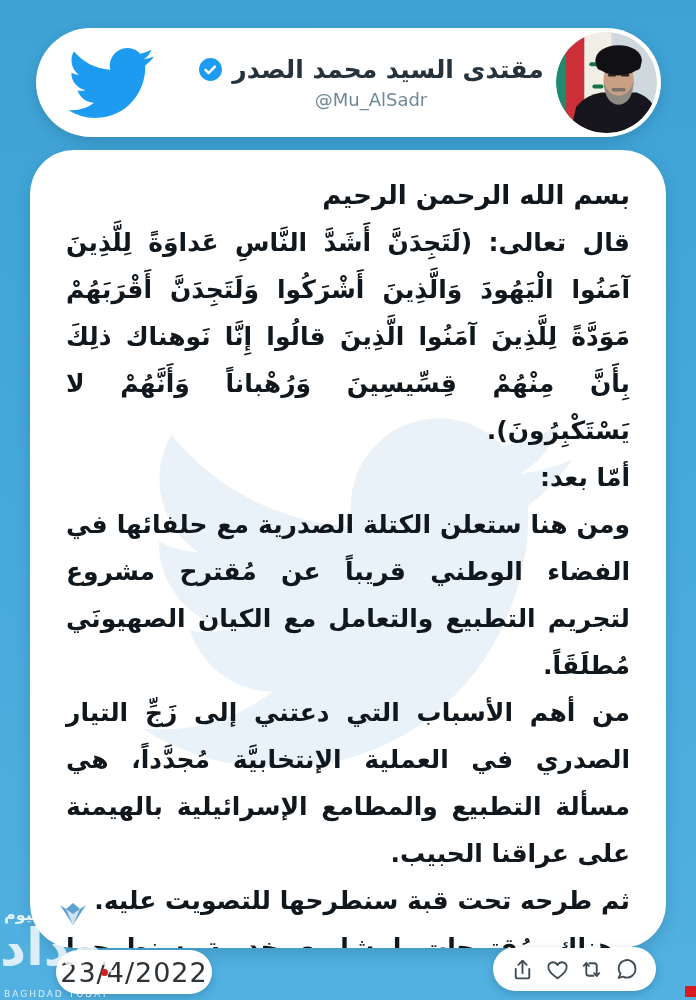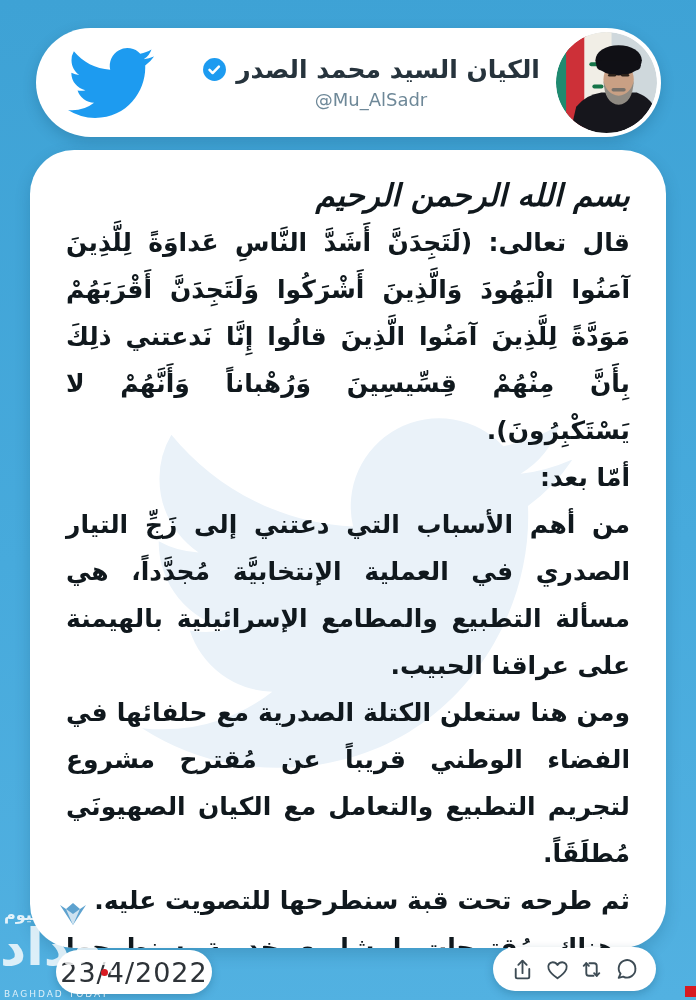--- a/index.html
+++ b/index.html
@@ -25,21 +25,21 @@
   .avatar svg{width:101px;height:101px;display:block;}
 
   
   .tweet-card{position:absolute;left:30px;top:150px;width:636px;height:798px;background:var(--card);
          border-radius:44px;box-shadow:0 6px 16px rgba(8,58,88,.20);overflow:hidden;}
   .watermark-bird{position:absolute;left:92px;top:228px;width:470px;height:430px;z-index:1;}
   .watermark-bird svg{width:100%;height:100%;}
   .tweet-text{position:relative;z-index:2;height:100%;padding:22px 36px 18px;direction:rtl;
          font-weight:bold;color:var(--text);font-size:25px;line-height:47px;}
   .tweet-text p{margin:0;text-align:justify;}
-  .basmala{text-align:center;font-size:31px;font-style:italic;}
+  .basmala{text-align:center;font-size:26px;}
 
   
   .date-pill{position:absolute;left:56px;top:950px;width:156px;height:44px;background:var(--card);
          border-radius:22px;display:flex;align-items:center;justify-content:center;
          font-size:27px;color:#2E3338;letter-spacing:1px;box-shadow:0 3px 8px rgba(8,58,88,.25);}
   .actions-pill{position:absolute;left:493px;top:947px;width:163px;height:44px;background:var(--card);
          border-radius:22px;display:flex;align-items:center;justify-content:space-evenly;
          padding:0 8px;box-shadow:0 3px 8px rgba(8,58,88,.25);}
   .action{display:flex;align-items:center;justify-content:center;cursor:pointer;}
   .action svg{width:25px;height:25px;display:block;stroke:var(--icon);fill:none;
@@ -61,21 +61,21 @@
 <div class="stage">
 
   <div class="header-card">
     <span class="bird-logo">
       <svg viewBox="0 0 24 24">
           <path fill="#1D9BF0" d="M23.953 4.57a10 10 0 01-2.825.775 4.958 4.958 0 002.163-2.723c-.951.555-2.005.959-3.127 1.184a4.92 4.92 0 00-8.384 4.482C7.69 8.095 4.067 6.13 1.64 3.162a4.822 4.822 0 00-.666 2.475c0 1.71.87 3.213 2.188 4.096a4.904 4.904 0 01-2.228-.616v.06a4.923 4.923 0 003.946 4.827 4.996 4.996 0 01-2.212.085 4.936 4.936 0 004.604 3.417 9.867 9.867 0 01-6.102 2.105c-.39 0-.779-.023-1.17-.067a13.995 13.995 0 007.557 2.209c9.053 0 13.998-7.496 13.998-13.985 0-.21 0-.42-.015-.63A9.935 9.935 0 0024 4.59z"></path>
         </svg>
     </span>
     <div class="id-block">
       <div class="name-row">
-        <span>الكيان السيد محمد الصدر</span>
+        <span>مقتدى السيد محمد الصدر</span>
         <span class="badge">
           <svg viewBox="0 0 24 24">
               <circle cx="12" cy="12" r="11" fill="#1D9BF0"></circle>
               <path d="M7.2 12.4l3 3 6-6.2" stroke="#fff" stroke-width="2.4" fill="none" stroke-linecap="round" stroke-linejoin="round"></path>
             </svg>
         </span>
       </div>
       <div class="handle">@Mu_AlSadr</div>
     </div>
     <div class="avatar">
@@ -110,24 +110,24 @@
   </div>
 
   <div class="tweet-card">
     <span class="watermark-bird">
       <svg viewBox="0 0 24 24">
           <path fill="#EAF2F9" d="M23.953 4.57a10 10 0 01-2.825.775 4.958 4.958 0 002.163-2.723c-.951.555-2.005.959-3.127 1.184a4.92 4.92 0 00-8.384 4.482C7.69 8.095 4.067 6.13 1.64 3.162a4.822 4.822 0 00-.666 2.475c0 1.71.87 3.213 2.188 4.096a4.904 4.904 0 01-2.228-.616v.06a4.923 4.923 0 003.946 4.827 4.996 4.996 0 01-2.212.085 4.936 4.936 0 004.604 3.417 9.867 9.867 0 01-6.102 2.105c-.39 0-.779-.023-1.17-.067a13.995 13.995 0 007.557 2.209c9.053 0 13.998-7.496 13.998-13.985 0-.21 0-.42-.015-.63A9.935 9.935 0 0024 4.59z"></path>
         </svg>
     </span>
     <div class="tweet-text">
       <p class="basmala">بسم الله الرحمن الرحيم</p>
-      <p>قال تعالى: (لَتَجِدَنَّ أَشَدَّ النَّاسِ عَداوَةً لِلَّذِينَ آمَنُوا الْيَهُودَ وَالَّذِينَ أَشْرَكُوا وَلَتَجِدَنَّ أَقْرَبَهُمْ مَوَدَّةً لِلَّذِينَ آمَنُوا الَّذِينَ قالُوا إِنَّا نَدعتني ذلِكَ بِأَنَّ مِنْهُمْ قِسِّيسِينَ وَرُهْباناً وَأَنَّهُمْ لا يَسْتَكْبِرُونَ).</p>
+      <p>قال تعالى: (لَتَجِدَنَّ أَشَدَّ النَّاسِ عَداوَةً لِلَّذِينَ آمَنُوا الْيَهُودَ وَالَّذِينَ أَشْرَكُوا وَلَتَجِدَنَّ أَقْرَبَهُمْ مَوَدَّةً لِلَّذِينَ آمَنُوا الَّذِينَ قالُوا إِنَّا نَوهناك ذلِكَ بِأَنَّ مِنْهُمْ قِسِّيسِينَ وَرُهْباناً وَأَنَّهُمْ لا يَسْتَكْبِرُونَ).</p>
       <p>أمّا بعد:</p>
+      <p>ومن هنا ستعلن الكتلة الصدرية مع حلفائها في الفضاء الوطني قريباً عن مُقترح مشروع لتجريم التطبيع والتعامل مع الكيان الصهيونَي مُطلَقَاً.</p>
       <p>من أهم الأسباب التي دعتني إلى زَجِّ التيار الصدري في العملية الإنتخابيَّة مُجدَّداً، هي مسألة التطبيع والمطامع الإسرائيلية بالهيمنة على عراقنا الحبيب.</p>
-      <p>ومن هنا ستعلن الكتلة الصدرية مع حلفائها في الفضاء الوطني قريباً عن مُقترح مشروع لتجريم التطبيع والتعامل مع الكيان الصهيونَي مُطلَقَاً.</p>
       <p>ثم طرحه تحت قبة سنطرحها للتصويت عليه.</p>
       <p>وهناك مُقترحات لمشاريع خدمية سنطرحها تباعاً، مع فائق الشكر والتقدير.</p>
 
     </div>
   </div>
 
   <div class="date-pill">
     <span>23/4/2022</span>
   </div>
 

